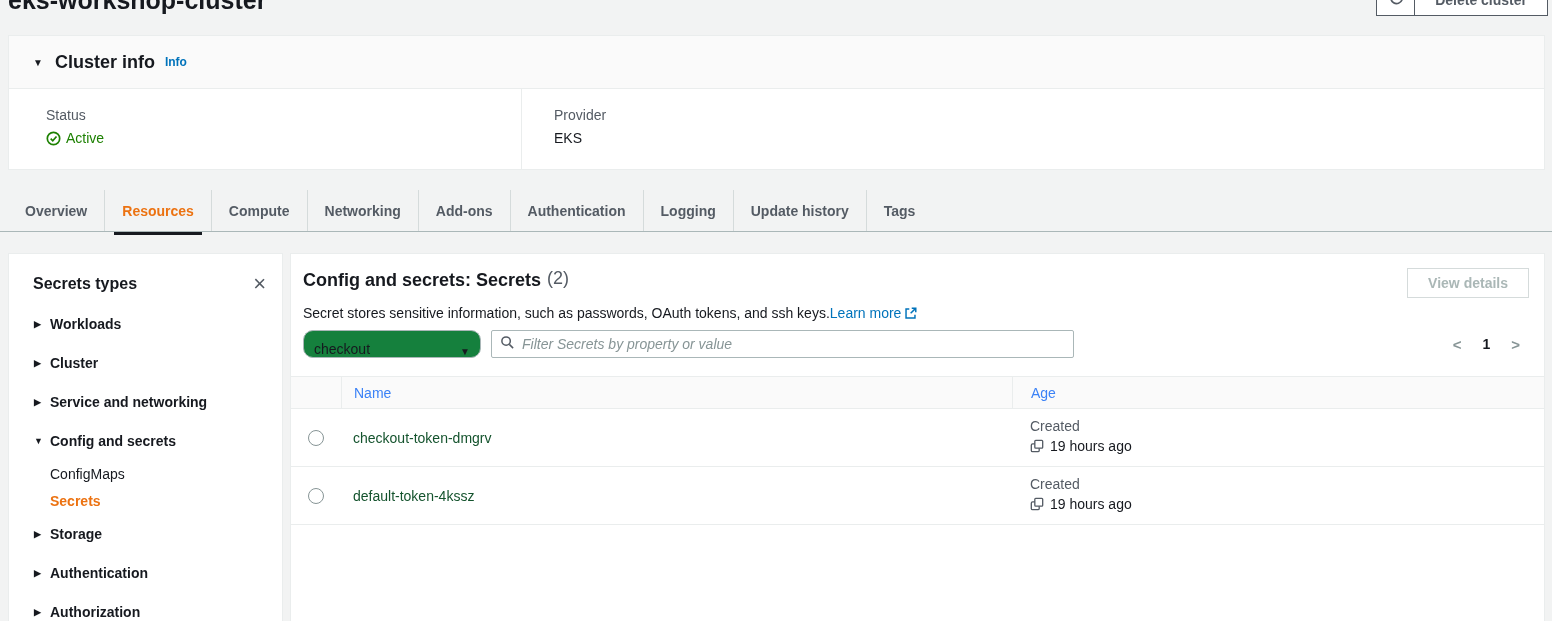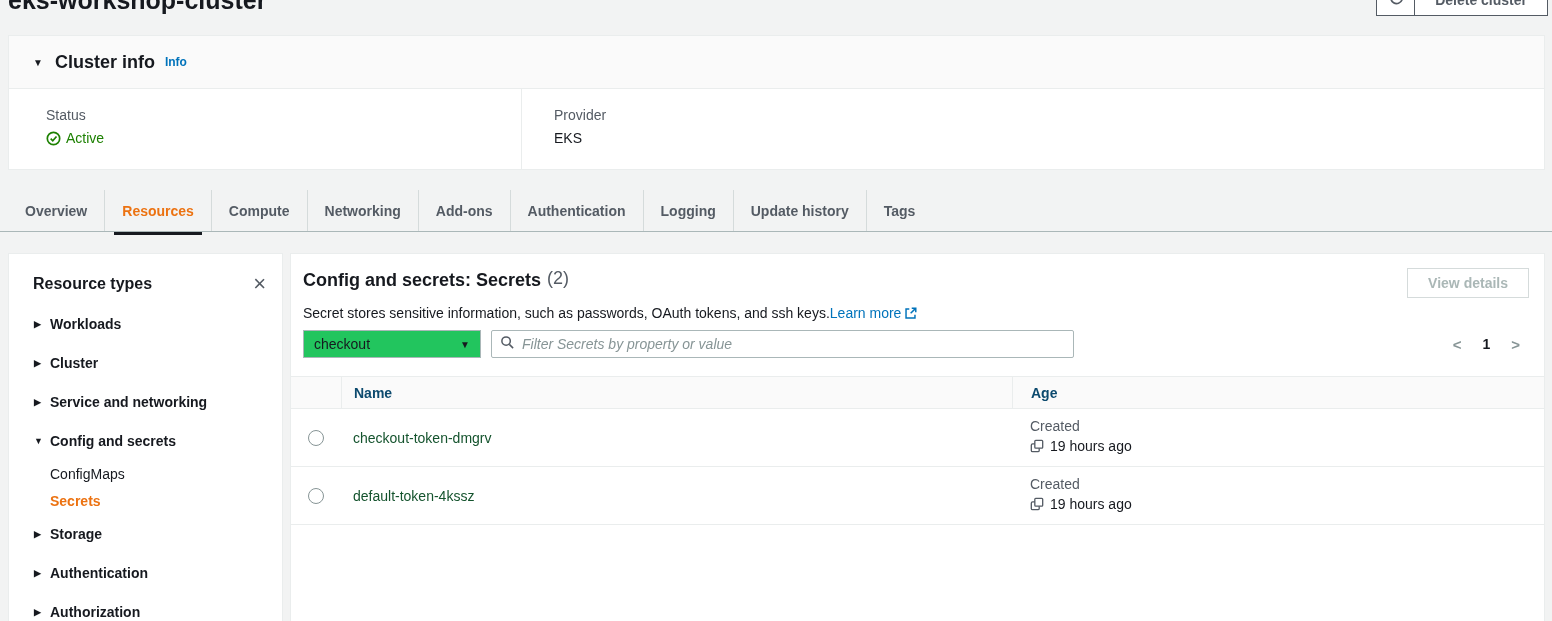--- a/index.html
+++ b/index.html
@@ -77,22 +77,22 @@
     margin-left: auto; height: 30px; padding: 0 20px; background: #fff;
     border: 1px solid #d5dbdb; font-size: 14px; font-weight: 700; color: #aab7b6;
     font-family: "Liberation Sans", sans-serif; cursor: default;
   }
   .panel-desc { margin: 6px 0 0 12px; font-size: 14px; line-height: 18px; color: #16191f; }
   .learn-more { color: #0073bb; cursor: pointer; text-decoration: none; }
   .learn-more svg { margin-left: 3px; vertical-align: -2px; }
 
   .filter-row { margin: 8px 12px 0 12px; display: flex; align-items: center; height: 28px; }
   .dropdown {
-    width: 178px; height: 28px; border: 1px solid #aab7b8; border-radius: 0; background: #22c55e;
-    display: flex; align-items: center; padding: 0 10px; cursor: pointer;
+    width: 178px; height: 28px; border: 1px solid #aab7b8; border-radius: 10px; background: #15803d;
+    display: flex; align-items: flex-end; padding: 0 10px; cursor: pointer;
   }
   .dropdown .dd-value { flex: 1; font-size: 14px; color: #16191f; }
   .dropdown .caret { font-size: 10px; color: #16191f; }
   .searchbox {
     margin-left: 10px; width: 583px; height: 28px; border: 1px solid #aab7b8; border-radius: 2px;
     background: #fff; display: flex; align-items: center; padding: 0 8px;
   }
   .searchbox svg { flex: none; }
   .searchbox input {
     flex: 1; border: 0; outline: none; margin-left: 7px; font-size: 14px;
@@ -105,21 +105,21 @@
 
   .res-table { margin-top: 18px; }
   .thead {
     height: 33px; background: #fafafa; border-top: 1px solid #eaeded; border-bottom: 1px solid #eaeded;
     display: flex; align-items: center;
   }
   .col-sel { width: 50px; flex: none; display: flex; justify-content: center; }
   .col-name { width: 671px; flex: none; padding-left: 12px; }
   .col-age { flex: 1; padding-left: 18px; }
   .thead .col-name, .thead .col-age {
-    font-size: 14px; font-weight: 700; color: #0c4a6e; align-self: stretch;
+    font-size: 14px; font-weight: 400; color: #3b82f6; align-self: stretch;
     display: flex; align-items: center; border-left: 1px solid #eaeded;
   }
   .trow { height: 58px; border-bottom: 1px solid #eaeded; display: flex; align-items: center; }
   .radio {
     width: 16px; height: 16px; border: 1px solid #879596; border-radius: 50%;
     background: #fff; cursor: pointer; display: inline-block;
   }
   .res-link { font-size: 14px; color: #14532d; text-decoration: none; cursor: pointer; margin-top: 33px; }
   .age-cell { align-self: stretch; padding-top: 9px; }
   .age-label { font-size: 14px; color: #545b64; }
@@ -174,21 +174,21 @@
   <div class="tab">Add-ons</div>
   <div class="tab">Authentication</div>
   <div class="tab">Logging</div>
   <div class="tab">Update history</div>
   <div class="tab">Tags</div>
 </nav>
 <div class="tabs-line"></div>
 
 <aside class="card sidebar">
   <div class="sidebar-head">
-    <span class="sidebar-title">Resource types</span>
+    <span class="sidebar-title">Secrets types</span>
     <span class="close-x">×</span>
   </div>
   <div class="tree">
     <div class="tree-item top">
       <span class="arrow">▶</span>
       <span class="lbl">Workloads</span>
     </div>
     <div class="tree-item top">
       <span class="arrow">▶</span>
       <span class="lbl">Cluster</span>

